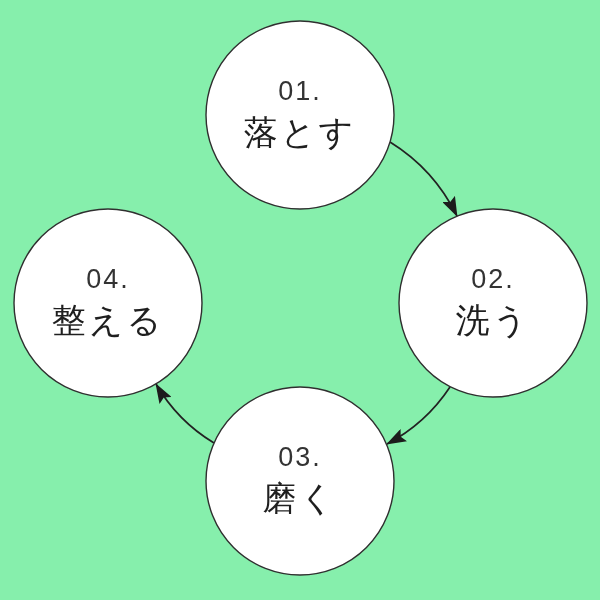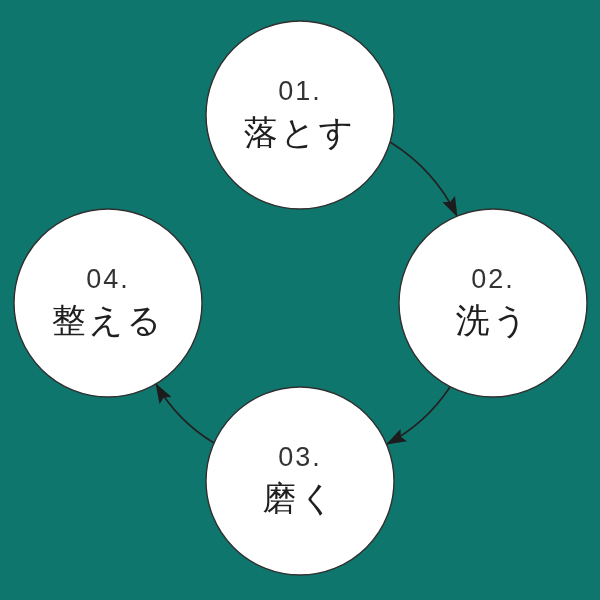--- a/index.html
+++ b/index.html
@@ -7,21 +7,21 @@
     padding: 0;
     width: 600px;
     height: 600px;
     background: #ffffff;
     font-family: "Liberation Sans", sans-serif;
   }
   .canvas {
     position: relative;
     width: 600px;
     height: 600px;
-    background: #0f766e;
+    background: #86efac;
     overflow: hidden;
   }
   svg { display: block; }
   .node-circle {
     fill: #ffffff;
     stroke: #2f2f2f;
     stroke-width: 1.4;
   }
   .flow-arrow {
     fill: none;

